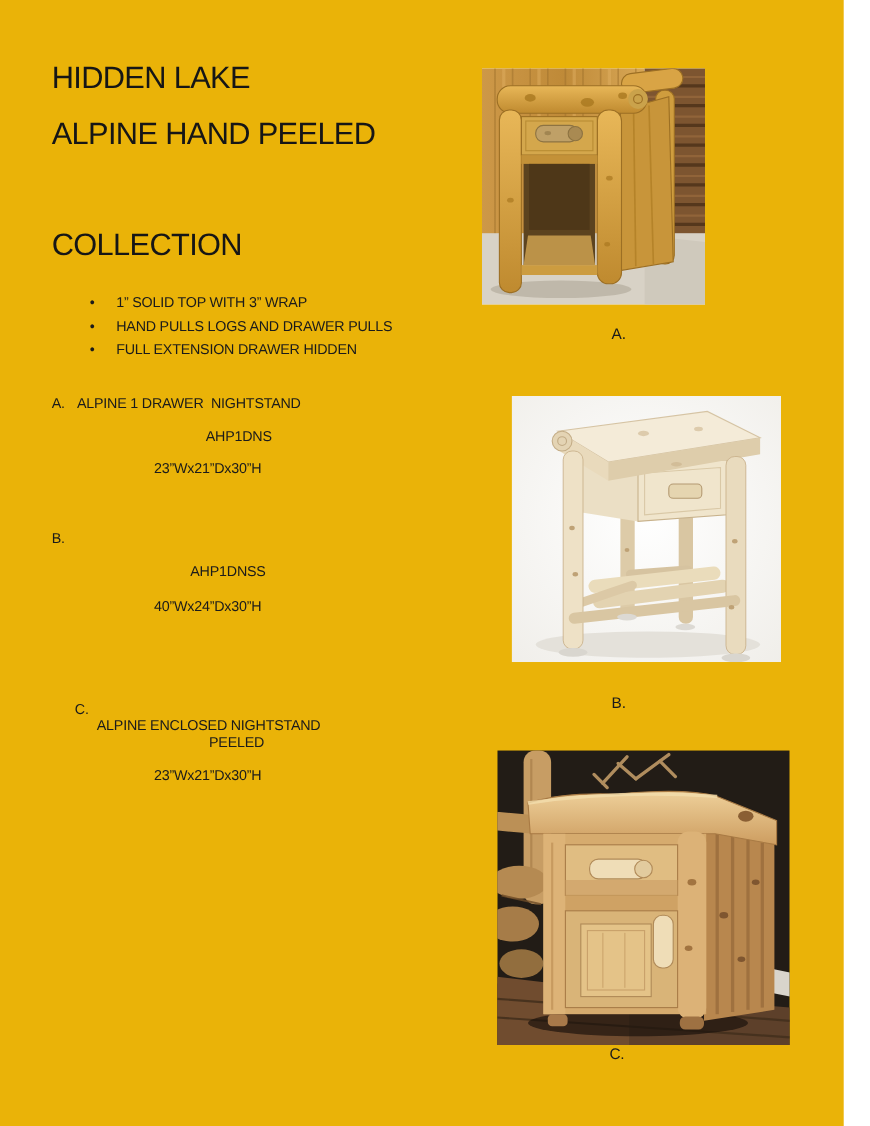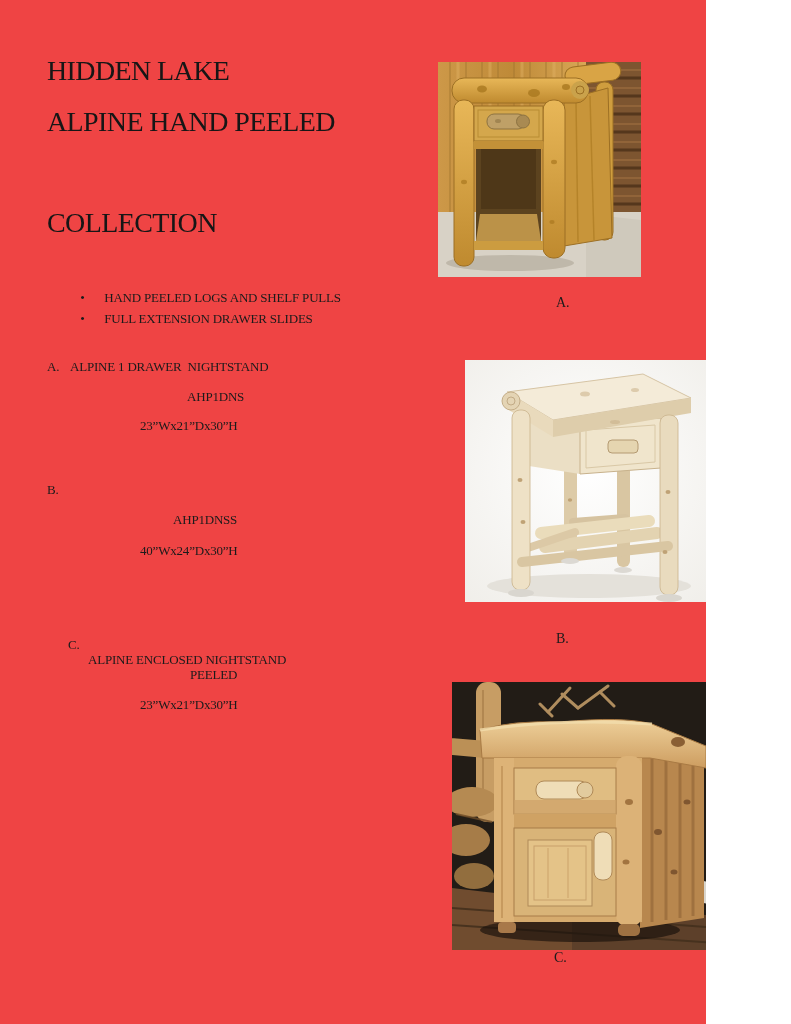--- a/index.html
+++ b/index.html
@@ -1,21 +1,21 @@
 <!DOCTYPE html>
 <html><head>
 <meta charset="utf-8">
 <style>
   html, body { margin: 0; padding: 0; background: #ffffff; }
   .page {
     position: relative;
-    width: 706px;
+    width: 767px;
     height: 1024px;
-    background: #ef4444;
-    font-family: Liberation Serif, serif;
+    background: #eab308;
+    font-family: Liberation Sans, sans-serif;
     color: #1b1b1b;
     overflow: hidden;
   }
   .title-line {
     position: absolute;
     left: 47px;
     font-size: 28px;
     letter-spacing: -0.6px;
     color: #161616;
     white-space: pre;
@@ -49,25 +49,28 @@
 </style>
 </head>
 <body>
 
 <div class="page">
 
   <div class="title-line" style="top:55px">HIDDEN LAKE</div>
   <div class="title-line" style="top:106px">ALPINE HAND PEELED</div>
   <div class="title-line" style="top:207px">COLLECTION</div>
 
+  <div class="feature-row" style="top:252px">
+    <span class="dot">•</span><span>1” SOLID TOP WITH 3” WRAP</span>
+  </div>
   <div class="feature-row" style="top:274px">
-    <span class="dot">•</span><span>HAND PEELED LOGS AND SHELF PULLS</span>
+    <span class="dot">•</span><span>HAND PULLS LOGS AND DRAWER PULLS</span>
   </div>
   <div class="feature-row" style="top:295px">
-    <span class="dot">•</span><span>FULL EXTENSION DRAWER SLIDES</span>
+    <span class="dot">•</span><span>FULL EXTENSION DRAWER HIDDEN</span>
   </div>
 
   <span class="prod-letter" style="left:47px;top:359px">A.</span>
   <span class="prod-name" style="left:70px;top:359px">ALPINE 1 DRAWER  NIGHTSTAND</span>
   <span class="prod-sku" style="left:187px;top:389px">AHP1DNS</span>
   <span class="prod-dims" style="left:140px;top:418px">23”Wx21”Dx30”H</span>
 
   <span class="prod-letter" style="left:47px;top:482px">B.</span>
   <span class="prod-sku" style="left:173px;top:512px">AHP1DNSS</span>
   <span class="prod-dims" style="left:140px;top:543px">40”Wx24”Dx30”H</span>

